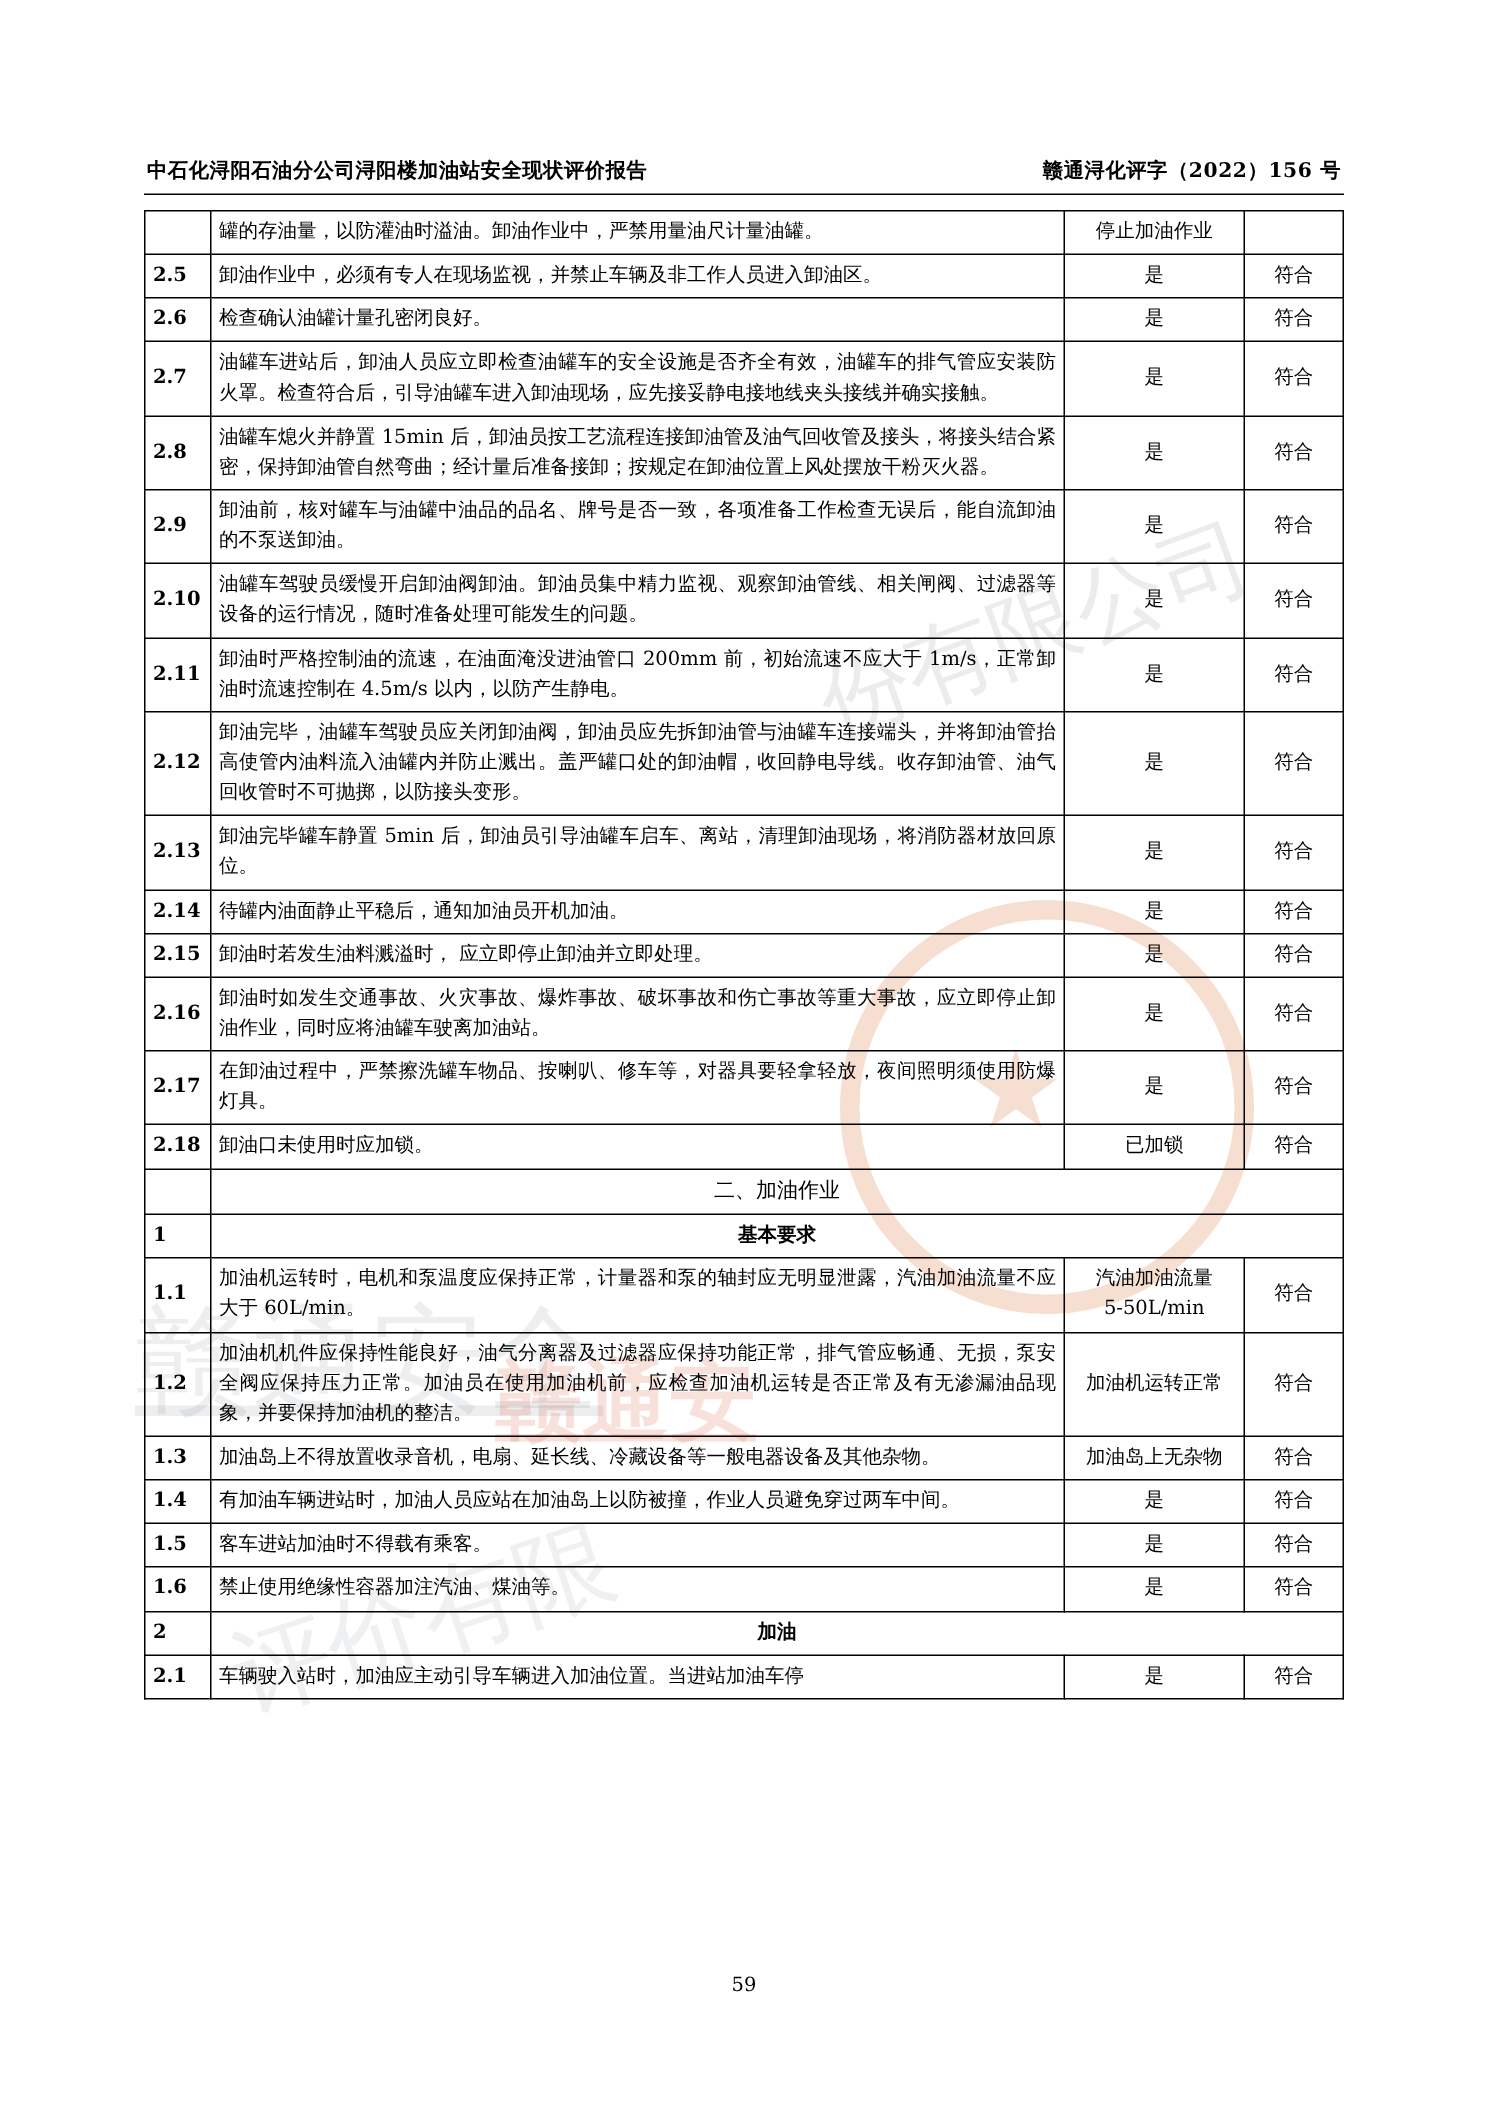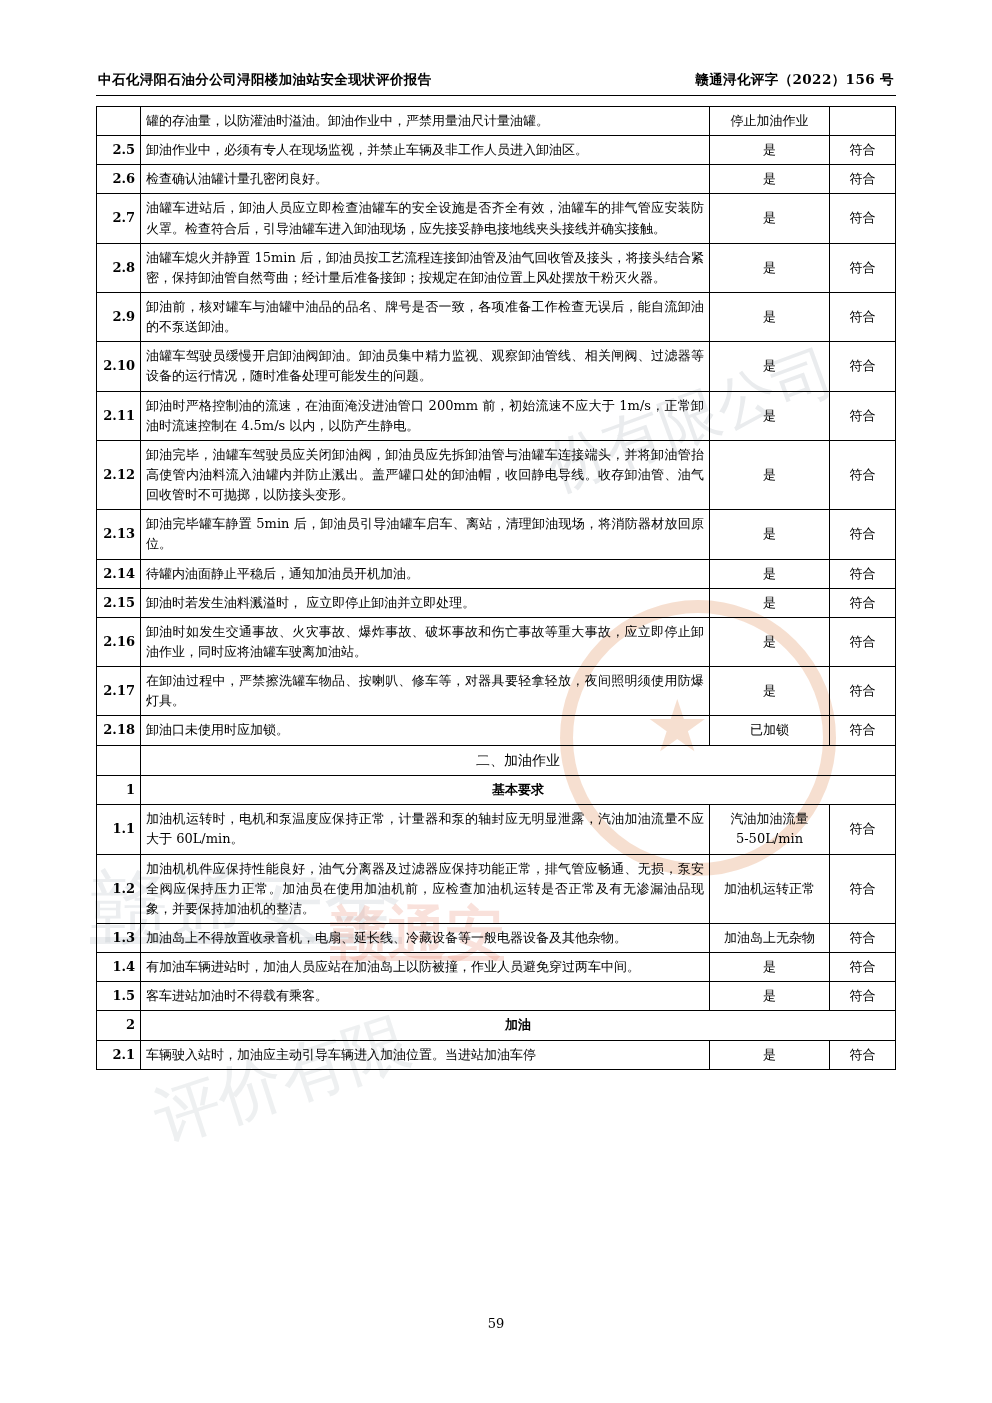--- a/index.html
+++ b/index.html
@@ -14,21 +14,21 @@
     font-family: "DejaVu Serif", "Liberation Serif", serif;
     color: #000;
     overflow: hidden;
   }
   .page {
     position: absolute;
     left: 0; top: 0;
     width: 992px;
     height: 1403px;
     box-sizing: border-box;
-    padding: 71px 96px 0 96px;
+    padding: 105px 96px 0 96px;
   }
   .header {
     display: flex;
     justify-content: space-between;
     align-items: baseline;
     font-size: 13.5px;
     font-weight: bold;
     letter-spacing: 0.4px;
     padding: 0 2px 6px 2px;
   }
@@ -43,21 +43,21 @@
     font-size: 13px;
     line-height: 1.55;
   }
   table.doc td {
     border: 1px solid #000;
     padding: 4px 5px;
     vertical-align: middle;
   }
   .c-num {
     width: 44px;
-    text-align: right;
+    text-align: left;
     font-weight: bold;
     font-size: 13px;
   }
   .c-body {
     width: auto;
     text-align: justify;
     text-justify: inter-ideograph;
     margin-top: 28px;
   }
   .c-state {
@@ -299,20 +299,26 @@
           <td class="c-state">是</td>
           <td class="c-result">符合</td>
         </tr>
         <tr>
           <td class="c-num">1.5</td>
           <td class="c-body">客车进站加油时不得载有乘客。</td>
           <td class="c-state">是</td>
           <td class="c-result">符合</td>
         </tr>
         <tr>
+          <td class="c-num">1.6</td>
+          <td class="c-body">禁止使用绝缘性容器加注汽油、煤油等。</td>
+          <td class="c-state">是</td>
+          <td class="c-result">符合</td>
+        </tr>
+        <tr>
           <td class="c-num">2</td>
           <td class="center-cell" colspan="3">加油</td>
         </tr>
         <tr>
           <td class="c-num">2.1</td>
           <td class="c-body">车辆驶入站时，加油应主动引导车辆进入加油位置。当进站加油车停</td>
           <td class="c-state">是</td>
           <td class="c-result">符合</td>
         </tr>
       </tbody>

